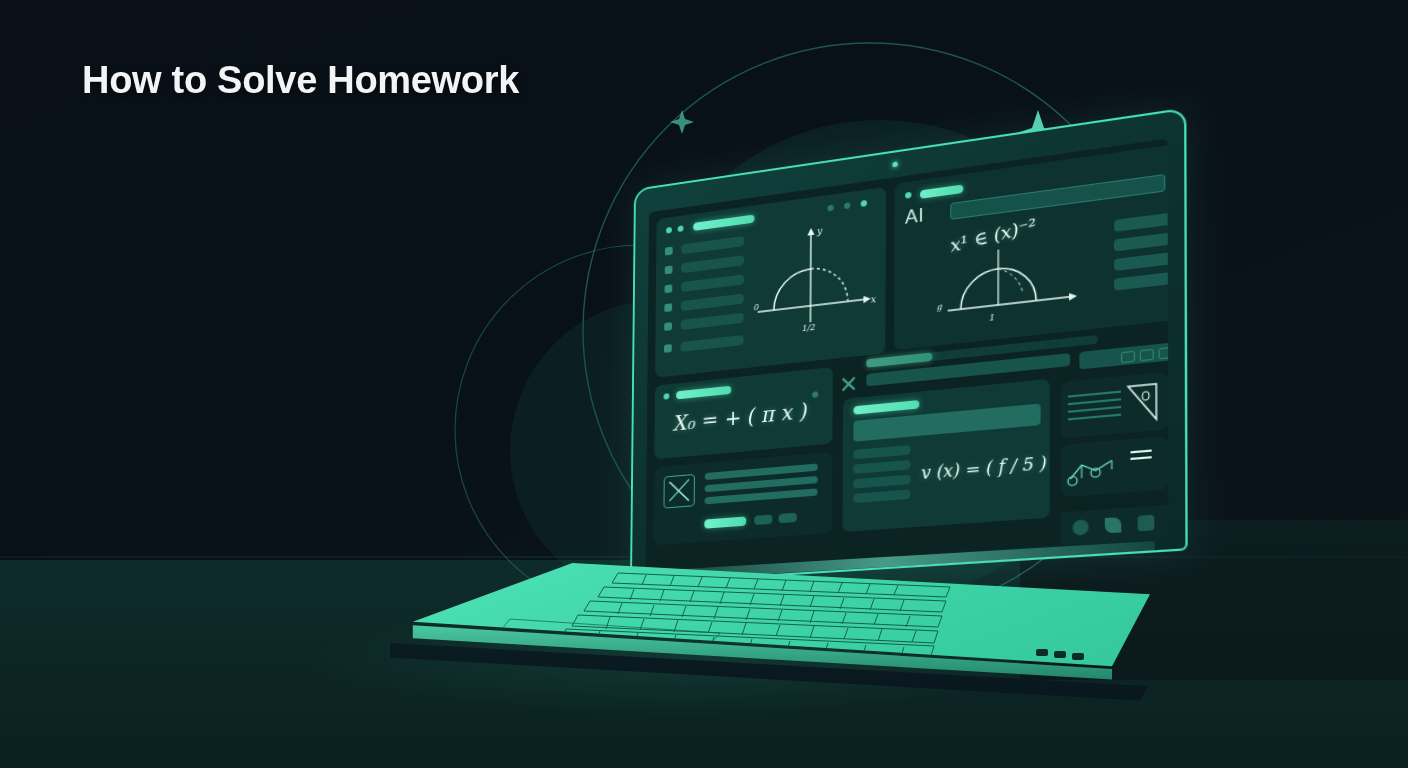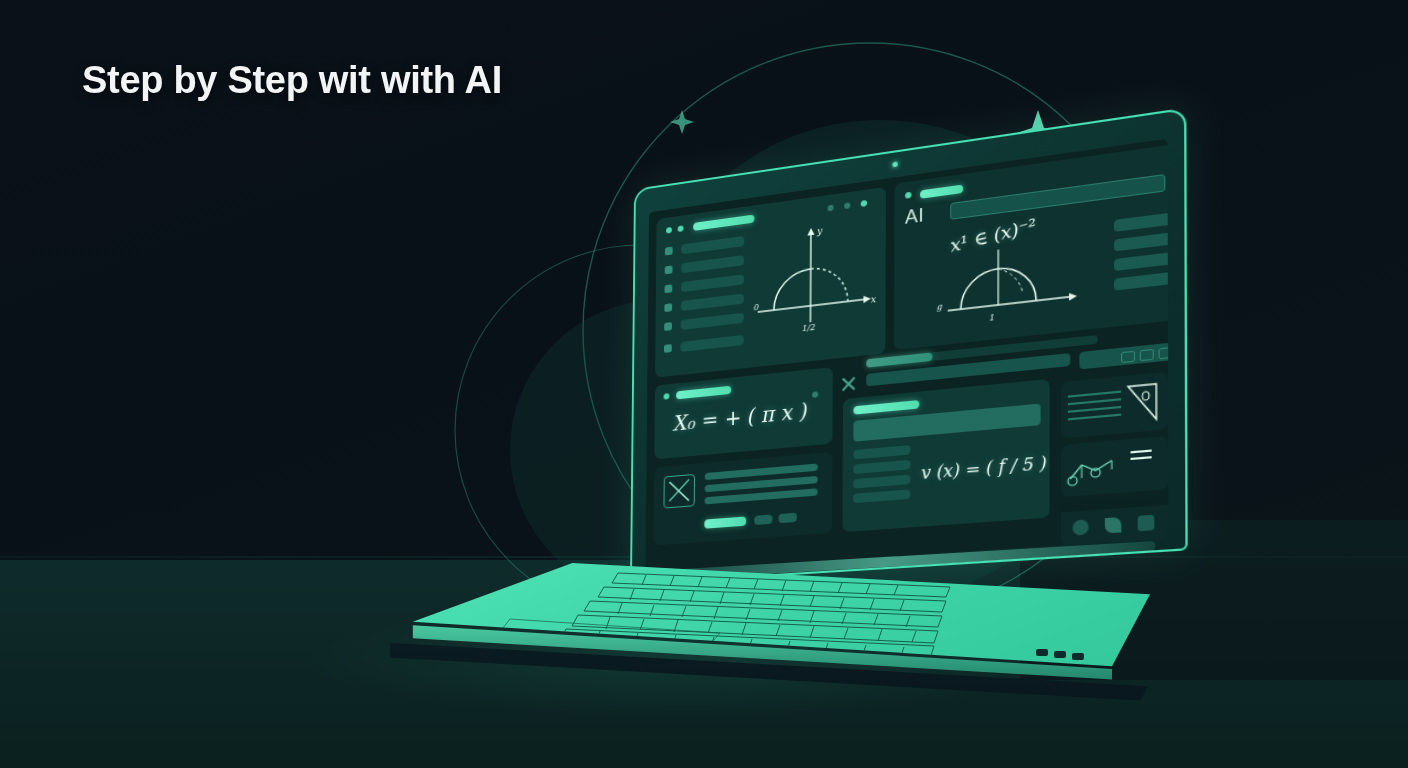--- a/index.html
+++ b/index.html
@@ -141,21 +141,21 @@
     <circle cx="880" cy="360" r="240" fill="#124f45" opacity="0.26"></circle>
     <circle cx="640" cy="430" r="185" fill="none" stroke="#2e8f77" stroke-width="1.2" opacity="0.45"></circle>
     <circle cx="660" cy="450" r="150" fill="#124f45" opacity="0.22"></circle>
     <circle cx="1169" cy="306" r="5" fill="none" stroke="#2e8f77" stroke-width="1.4" opacity="0.8"></circle>
     <path d="M1038 110 L1044 128 L1062 134 L1044 140 L1038 158 L1032 140 L1014 134 L1032 128 Z" fill="#5fe0bb" opacity="0.92"></path>
     <path d="M682 110 L685 119 L694 122 L685 125 L682 134 L679 125 L670 122 L679 119 Z" fill="#4ec7a5" opacity="0.7"></path>
     <path d="M1167 494 L1169 500 L1175 502 L1169 504 L1167 510 L1165 504 L1159 502 L1165 500 Z" fill="#3fae8f" opacity="0.55"></path>
   </svg>
 
   <div class="headline">
-    <span class="ln">Step by Step wit with AI</span>
+    <span class="ln">How to Solve Homework</span>
   </div>
 
   <div class="glow-pool"></div>
 
   <div class="laptop">
 
     <div class="lid">
       <div class="camera"></div>
       <div class="lid-inner">
         <div class="screen">

